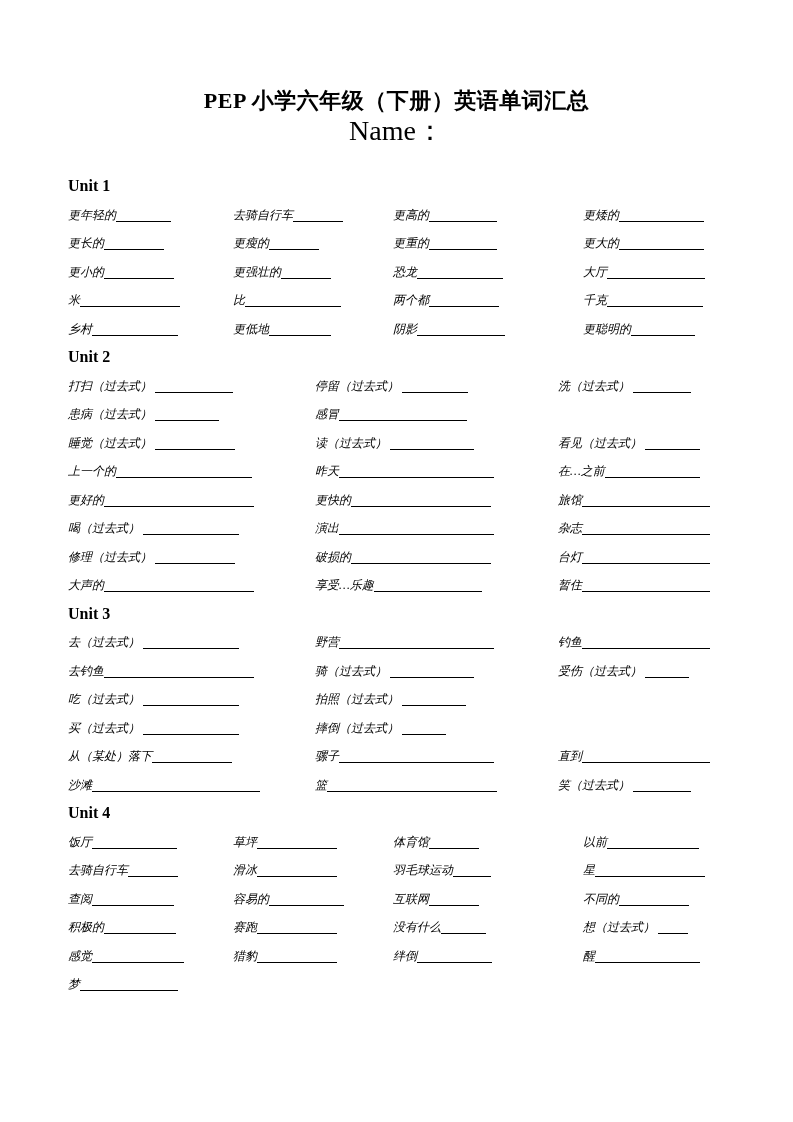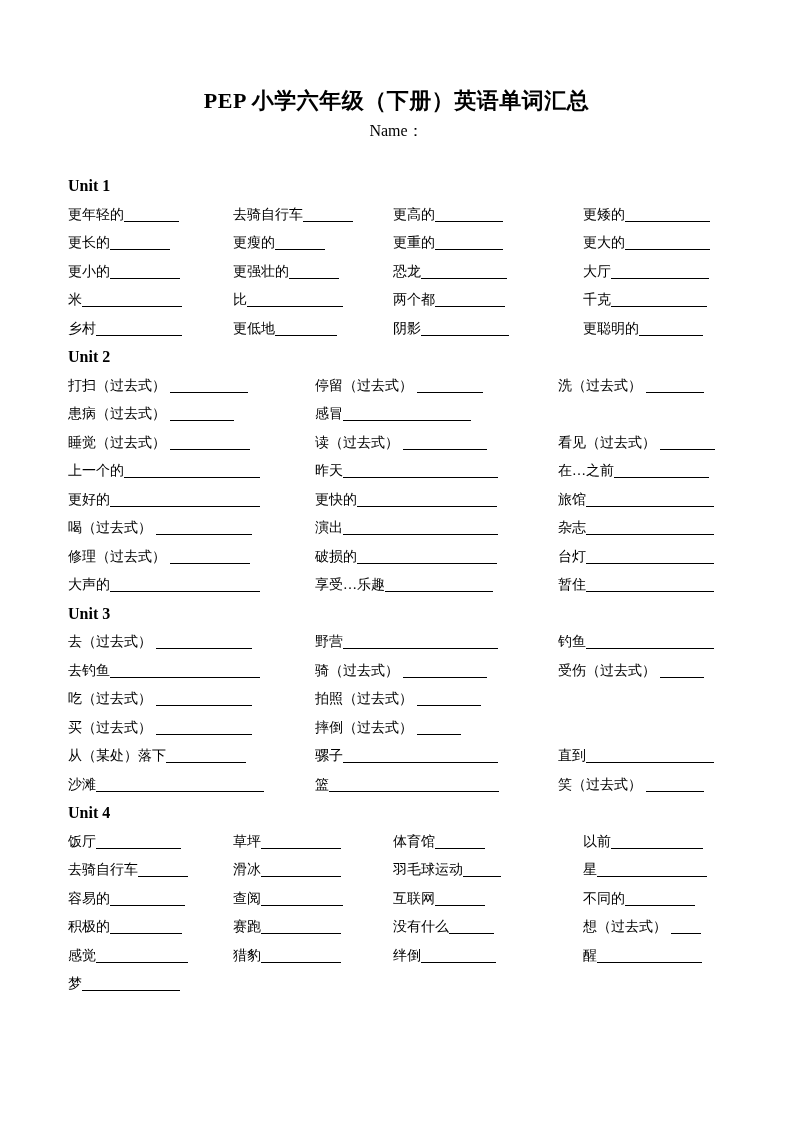--- a/index.html
+++ b/index.html
@@ -17,35 +17,36 @@
   .title {
     text-align: center;
     font-size: 22px;
     font-weight: bold;
     line-height: 30px;
     letter-spacing: 0.5px;
     white-space: pre;
   }
   .name-line {
     text-align: center;
-    font-size: 16px;
+    font-size: 28px;
     line-height: 30px;
     white-space: pre;
   }
   .units { margin-top: 26px; }
   .unit-heading {
     font-size: 16px;
     font-weight: bold;
     line-height: 28.5px;
     white-space: pre;
   }
   .word-row {
     display: grid;
-    font-size: 14px;
+    font-size: 12px;
     line-height: 28.5px;
+    font-style: italic;
   }
   .cols-4 { grid-template-columns: 165px 160px 190px 1fr; }
   .cols-3 { grid-template-columns: 247px 243px 1fr; }
   .word-cell { white-space: pre; overflow: visible; }
   .word-label { white-space: pre; }
   .blank {
     display: inline-block;
     height: 13px;
     border-bottom: 1px solid #000000;
     vertical-align: -3px;
@@ -172,22 +173,22 @@
           <div class="word-cell"><span class="word-label">体育馆</span><span class="blank" style="width: 50px; border-bottom-color: rgb(0, 0, 0);"></span></div>
           <div class="word-cell"><span class="word-label">以前</span><span class="blank" style="width: 92px; border-bottom-color: rgb(0, 0, 0);"></span></div>
         </div>
         <div class="word-row cols-4">
           <div class="word-cell"><span class="word-label">去骑自行车</span><span class="blank" style="width: 50px; border-bottom-color: rgb(0, 0, 0);"></span></div>
           <div class="word-cell"><span class="word-label">滑冰</span><span class="blank" style="width: 80px; border-bottom-color: rgb(0, 0, 0);"></span></div>
           <div class="word-cell"><span class="word-label">羽毛球运动</span><span class="blank" style="width: 38px; border-bottom-color: rgb(0, 0, 0);"></span></div>
           <div class="word-cell"><span class="word-label">星</span><span class="blank" style="width: 110px; border-bottom-color: rgb(0, 0, 0);"></span></div>
         </div>
         <div class="word-row cols-4">
+          <div class="word-cell"><span class="word-label">查阅</span><span class="blank" style="width: 82px; border-bottom-color: rgb(0, 0, 0);"></span></div>
           <div class="word-cell"><span class="word-label">容易的</span><span class="blank" style="width: 75px; border-bottom-color: rgb(0, 0, 0);"></span></div>
-          <div class="word-cell"><span class="word-label">查阅</span><span class="blank" style="width: 82px; border-bottom-color: rgb(0, 0, 0);"></span></div>
           <div class="word-cell"><span class="word-label">互联网</span><span class="blank" style="width: 50px; border-bottom-color: rgb(0, 0, 0);"></span></div>
           <div class="word-cell"><span class="word-label">不同的</span><span class="blank" style="width: 70px; border-bottom-color: rgb(0, 0, 0);"></span></div>
         </div>
         <div class="word-row cols-4">
           <div class="word-cell"><span class="word-label">积极的</span><span class="blank" style="width: 72px; border-bottom-color: rgb(0, 0, 0);"></span></div>
           <div class="word-cell"><span class="word-label">赛跑</span><span class="blank" style="width: 80px; border-bottom-color: rgb(0, 0, 0);"></span></div>
           <div class="word-cell"><span class="word-label">没有什么</span><span class="blank" style="width: 45px; border-bottom-color: rgb(0, 0, 0);"></span></div>
           <div class="word-cell"><span class="word-label">想（过去式） </span><span class="blank" style="width: 30px; border-bottom-color: rgb(0, 0, 0);"></span></div>
         </div>
         <div class="word-row cols-4">

